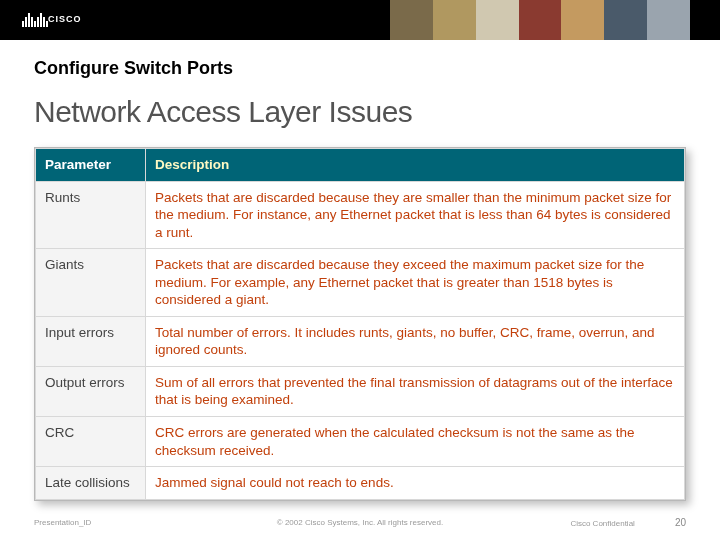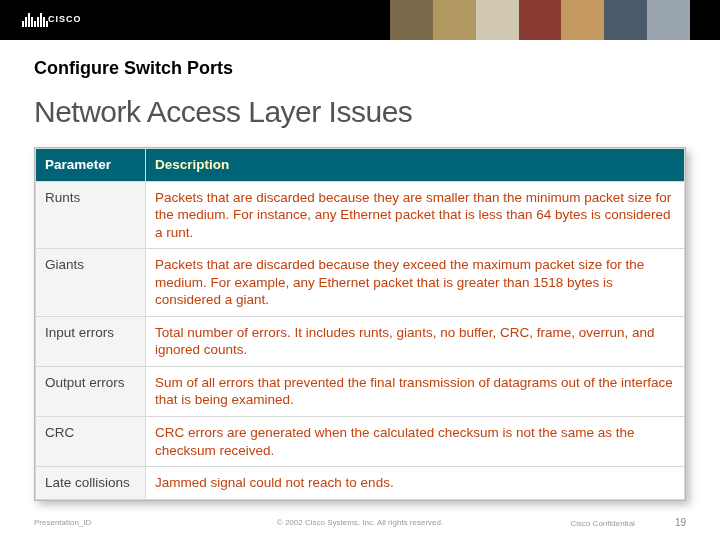--- a/index.html
+++ b/index.html
@@ -100,15 +100,15 @@
       </tbody>
     </table>
   </div>
 </div>
 
 <div class="footer">
   <span>Presentation_ID</span>
   <span class="footer-mid">© 2002 Cisco Systems, Inc. All rights reserved.</span>
   <span class="footer-right">
     <span>Cisco Confidential</span>
-    <span class="pagenum">19</span>
+    <span class="pagenum">20</span>
   </span>
 </div>
 
 </body></html>

